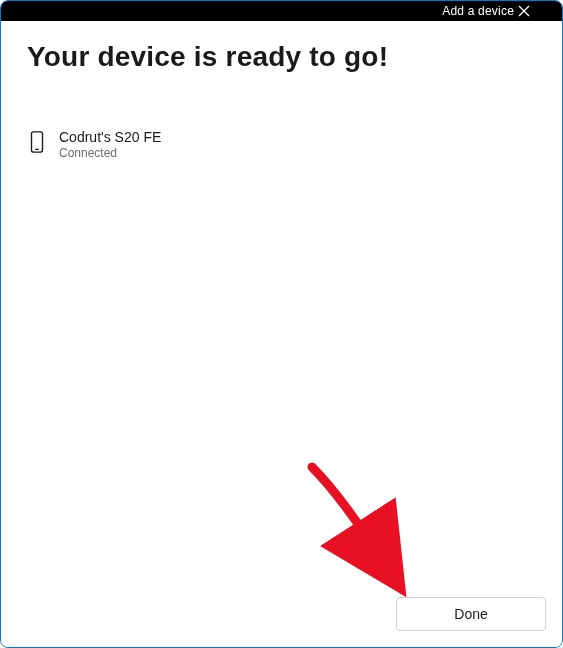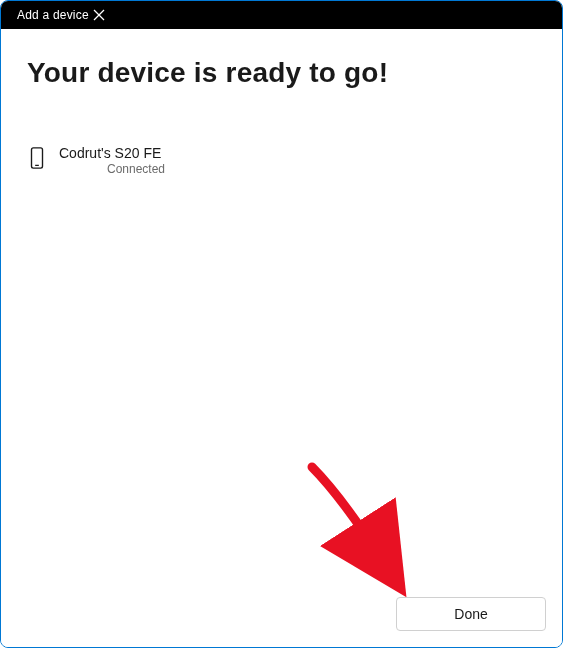--- a/index.html
+++ b/index.html
@@ -15,25 +15,25 @@
       border: 1px solid #0078d4;
       border-radius: 8px;
       overflow: hidden;
       display: flex;
       flex-direction: column;
       position: relative;
     }
     .titlebar {
       background: #000000;
       color: #ffffff;
-      height: 28px;
+      height: 20px;
       display: flex;
       align-items: center;
-      justify-content: flex-start;
-      padding: 0 19px 0 16px;
+      justify-content: flex-end;
+      padding: 0 28px 0 16px;
       font-size: 12px;
       font-weight: 400;
     }
     .titlebar-title {
       letter-spacing: 0.2px;
     }
     .close-icon {
       font-size: 14px;
       cursor: pointer;
       width: 20px;
@@ -43,21 +43,21 @@
       justify-content: center;
     }
     .close-icon svg {
       width: 12px;
       height: 12px;
       stroke: #ffffff;
       stroke-width: 1.2;
     }
     .content {
       flex: 1;
-      padding: 28px 26px 0 26px;
+      padding: 20px 26px 0 26px;
       background: #ffffff;
       display: flex;
       flex-direction: column;
     }
     .heading {
       font-size: 28px;
       font-weight: 600;
       color: #1a1a1a;
       margin-bottom: 56px;
       letter-spacing: 0.2px;
@@ -88,21 +88,20 @@
     .device-name {
       font-size: 14px;
       color: #1a1a1a;
       font-weight: 400;
     }
     .device-status {
       font-size: 12px;
       color: #6b6b6b;
       font-weight: 400;
       margin-top: 1px;
-      margin-left: 48px;
     }
     .footer {
       padding: 0 16px 16px 0;
       display: flex;
       justify-content: flex-end;
       background: #ffffff;
     }
     .done-button {
       width: 150px;
       height: 34px;

